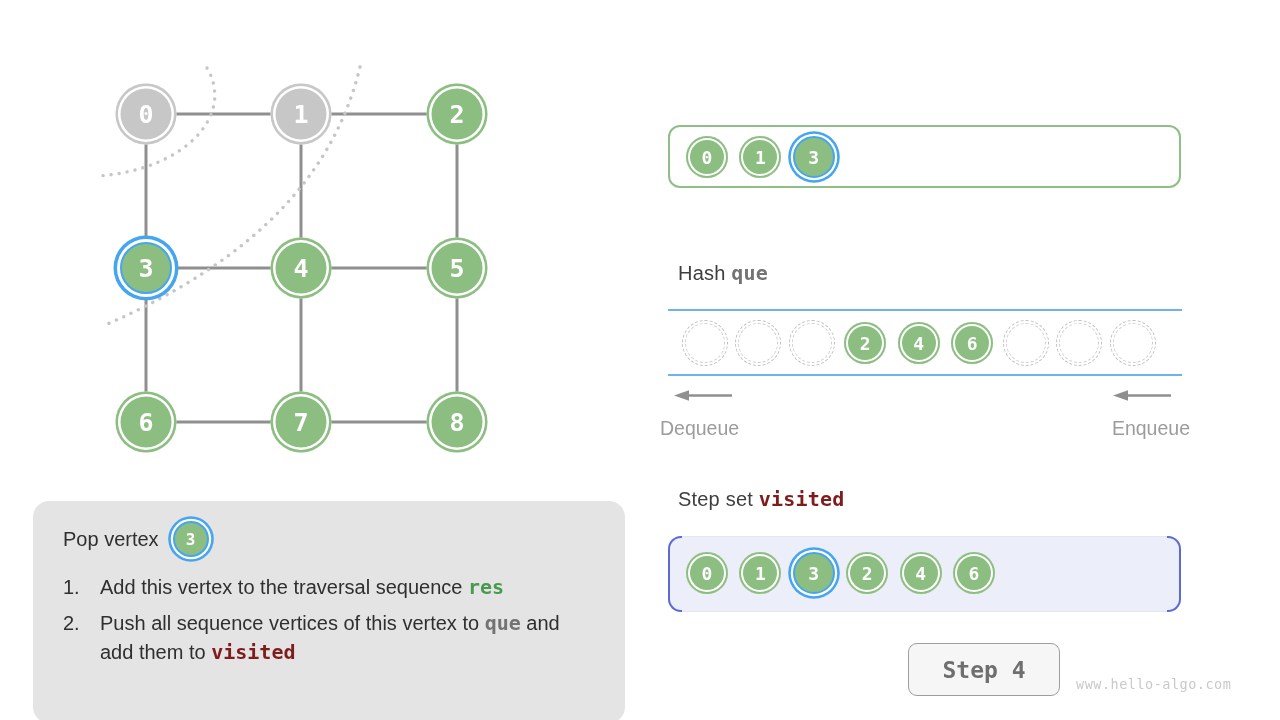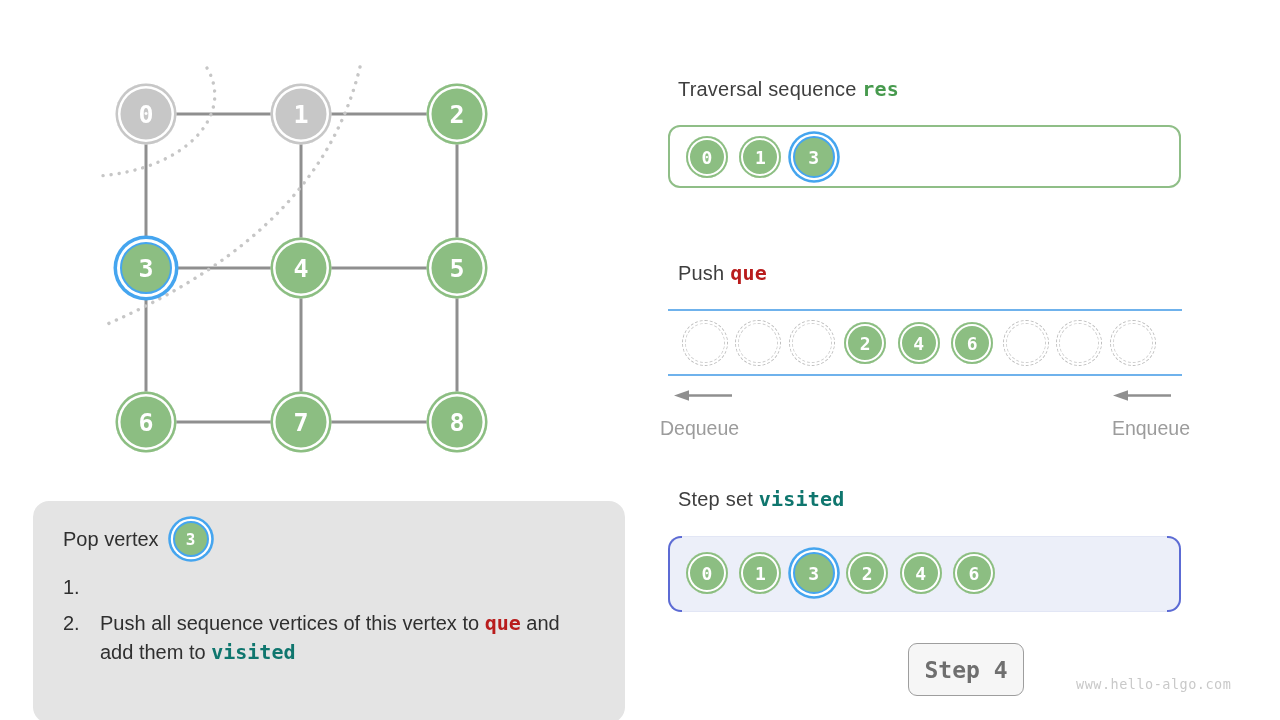--- a/index.html
+++ b/index.html
@@ -49,22 +49,22 @@
   .chip.small { width:36px; height:36px; font-size:16px; }
 
   
   .sec-h {
     position:absolute;
     font-size:20px; color:#3E3E3E; letter-spacing:.2px;
     white-space:nowrap;
   }
   .code { font-family:"DejaVu Sans Mono", monospace; font-weight:700; }
   .c-green  { color:#479A4E; }
-  .c-blue   { color:#b91c1c; }
-  .c-indigo { color:#0f766e;text-align:right; }
+  .c-blue   { color:#737373; }
+  .c-indigo { color:#7f1d1d;text-align:right; }
 
   
   .res-box {
     position:absolute; left:668px; top:125px;
     width:513px; height:63px;
     border:2px solid #8FBE87; border-radius:12px;
     background:#fff;
   }
   .chip-row { position:absolute; display:flex; gap:11.4px; }
 
@@ -103,21 +103,21 @@
   }
   .note-line1 { display:flex; align-items:center; gap:14px; height:44px; }
   .note-list  { margin-top:12px; }
   .note-item  { display:flex; line-height:29px; margin-top:7px; }
   .note-item .num { width:37px; flex:none; }
   .note .code { font-size:20px; }
 
   
   .step-btn {
     position:absolute; left:908px; top:643px;
-    width:116px; height:53px;
+    width:152px; height:53px;
     background:#F6F6F6; border:1.7px solid #9E9E9E; border-radius:9px;
     display:flex; align-items:center; justify-content:center;
     font-family:"DejaVu Sans Mono", monospace;
     font-weight:700; font-size:23px; color:#6F6F6F;
     cursor:pointer;
   }
   .watermark {
     position:absolute; left:1076px; top:676px;
     font-family:"DejaVu Sans Mono", monospace;
     font-size:13.5px; color:#C9C9C9; letter-spacing:.5px;
@@ -152,33 +152,29 @@
   <div class="vx gray" style="left:146px; top:114px;">0</div>
   <div class="vx gray" style="left:301px; top:114px;">1</div>
   <div class="vx g" style="left:457px; top:114px;">2</div>
   <div class="vx g cur" style="left:146px; top:268px;">3</div>
   <div class="vx g" style="left:301px; top:268px;">4</div>
   <div class="vx g" style="left:457px; top:268px;">5</div>
   <div class="vx g" style="left:146px; top:422px;">6</div>
   <div class="vx g" style="left:301px; top:422px;">7</div>
   <div class="vx g" style="left:457px; top:422px;">8</div>
 
-  <div class="sec-h" style="left:678px; top:77px;">
-    <span>Traversal sequence</span>
-    <span class="code c-green">res</span>
-  </div>
   <div class="res-box"></div>
   <div class="chip-row" style="left:686px; top:136px;">
     <span class="chip">0</span>
     <span class="chip">1</span>
     <span class="chip cur">3</span>
   </div>
 
   <div class="sec-h" style="left:678px; top:261px;">
-    <span>Push</span>
+    <span>Hash</span>
     <span class="code c-blue">que</span>
   </div>
   <div class="q-line" style="top:309px;"></div>
   <div class="q-line" style="top:374px;"></div>
   <div class="q-row">
     <span class="q-cell">
         <span class="ring-empty"></span>
       </span>
     <span class="q-cell">
         <span class="ring-empty"></span>
@@ -238,20 +234,21 @@
   </div>
 
   <div class="note">
     <div class="note-line1">
       <span>Pop vertex</span>
       <span class="chip cur small">3</span>
     </div>
     <div class="note-list">
       <div class="note-item">
         <span class="num">1.</span>
+        <span><span>Add this vertex to the traversal sequence </span><span class="code c-green">res</span></span>
       </div>
       <div class="note-item">
         <span class="num">2.</span>
         <span><span>Push all sequence vertices of this vertex to </span><span class="code c-blue">que</span><span> and add them to </span><span class="code c-indigo">visited</span></span>
       </div>
     </div>
   </div>
 
   <div class="step-btn">Step 4</div>
   <div class="watermark">www.hello-algo.com</div>

